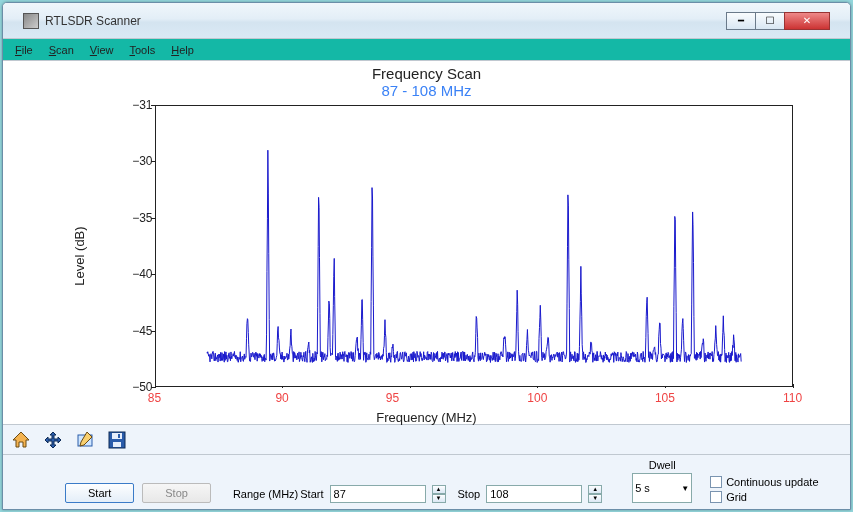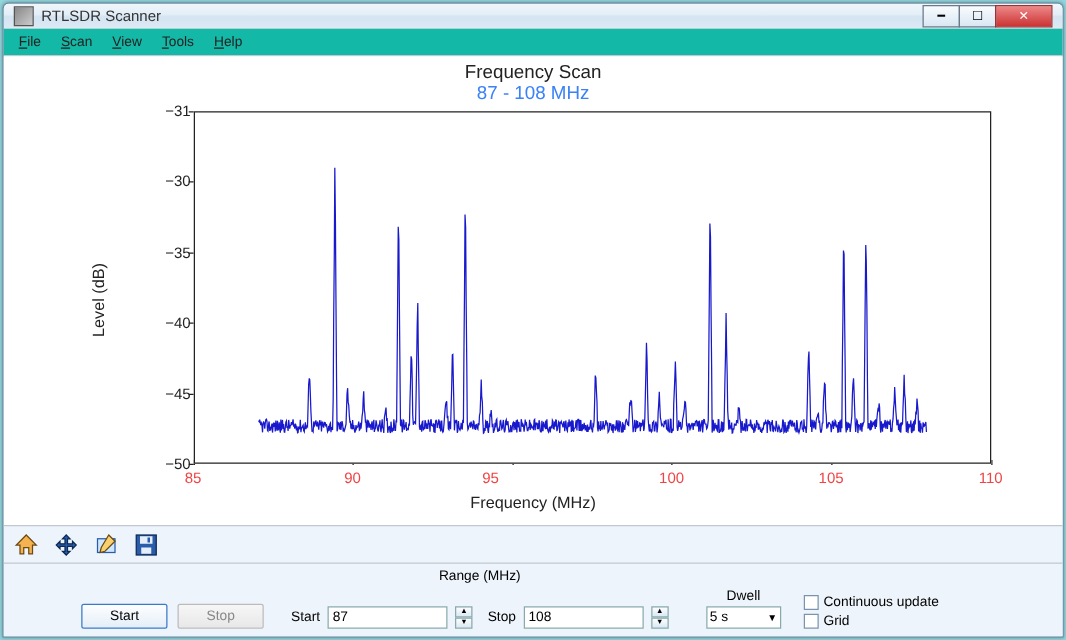--- a/index.html
+++ b/index.html
@@ -1,18 +1,18 @@
 <!DOCTYPE html>
 <html><head>
 <meta charset="utf-8">
 <style>
 * { box-sizing: border-box; margin: 0; padding: 0; }
 body { font-family: "Segoe UI", Tahoma, sans-serif; font-size: 11px; background: #93d6dc; width: 853px; height: 512px; overflow: hidden; }
 .window { background: #fff; border: 1px solid #6b8ea8; border-radius: 5px 5px 0 0; width: 849px; height: 508px; margin: 2px; display: flex; flex-direction: column; box-shadow: 0 0 3px rgba(0,0,0,0.3); }
-.titlebar { background: linear-gradient(to bottom, #f0f6fb 0%, #e3eef7 45%, #d4e4f0 55%, #dae9f5 100%); height: 20px; display: flex; align-items: center; padding: 0 8px; border-radius: 4px 4px 0 0; border-bottom: 1px solid #c0c8d0; }
+.titlebar { background: linear-gradient(to bottom, #f0f6fb 0%, #e3eef7 45%, #d4e4f0 55%, #dae9f5 100%); height: 36px; display: flex; align-items: center; padding: 0 20px; border-radius: 4px 4px 0 0; border-bottom: 1px solid #c0c8d0; }
 .titlebar .app-icon { width: 16px; height: 16px; background: linear-gradient(135deg,#888,#ccc); border: 1px solid #555; margin-right: 6px; }
 .titlebar .title { color: #333; font-size: 12px; flex: 1; }
 .titlebar .win-btns { display: flex; gap: 0; }
 .titlebar .win-btn { width: 30px; height: 18px; border: 1px solid #6a7a8a; background: linear-gradient(to bottom,#f9fcfe,#d9e7f3); display: flex; align-items: center; justify-content: center; font-size: 10px; margin-left: -1px; }
 .titlebar .win-btn.close { background: linear-gradient(to bottom,#e88,#c33); color: #fff; width: 46px; border-color: #933; }
 .menubar { background: #14b8a6; height: 22px; display: flex; align-items: center; padding: 0 4px; border-bottom: 1px solid #c0c8d0; }
 .menubar .menu-item { padding: 2px 8px; color: #222; cursor: default; }
 .menubar .menu-item u { text-decoration: underline; }
 .chart-area { flex: 1; background: #fff; position: relative; padding: 4px 12px; }
 .chart-title { text-align: center; font-size: 15px; color: #222; }
@@ -25,27 +25,27 @@
 .x-tick { position: absolute; bottom: 6px; font-size: 12px; color: #ef4444; transform: translateX(-50%); }
 .tick-mark-y { position: absolute; left: 94px; width: 4px; height: 1px; background: #222; }
 .tick-mark-x { position: absolute; bottom: 23px; width: 1px; height: 4px; background: #222; }
 svg.spectrum { width: 100%; height: 100%; display: block; }
 .toolbar { background: #eef4fb; height: 30px; display: flex; align-items: center; padding: 0 6px; gap: 8px; border-top: 1px solid #c0c8d0; }
 .tool-btn { width: 24px; height: 24px; display: flex; align-items: center; justify-content: center; }
 .bottom-panel { background: #eef4fb; padding: 4px 8px 6px; border-top: 1px solid #c0c8d0; display: flex; align-items: flex-end; gap: 8px; }
 .btn { padding: 3px 22px; font-size: 11px; border: 1px solid #7a94b0; background: linear-gradient(to bottom,#fdfeff,#e4eef8); border-radius: 2px; }
 .btn.start { border-color: #3a7bc8; }
 .btn.stop { color: #888; border-color: #bbb; background: linear-gradient(to bottom,#f6f6f6,#e8e8e8); }
-.range-group { display: flex; flex-direction: column; align-items: center; gap: 18px; margin-left: 14px; }
+.range-group { display: flex; align-items: center; gap: 2px; margin-left: 14px; }
 .range-row { display: flex; align-items: center; gap: 6px; }
 .num-input { width: 96px; height: 18px; border: 1px solid #8aa; padding: 0 3px; font-size: 11px; background: #fff; }
 .spinners { display: flex; flex-direction: column; }
 .spinner { width: 14px; height: 9px; border: 1px solid #8aa; background: linear-gradient(to bottom,#fdfeff,#dbe8f4); font-size: 6px; text-align: center; line-height: 6px; }
 .dwell-group { display: flex; flex-direction: column; align-items: center; gap: 2px; margin-left: 22px; }
-.select { width: 60px; height: 18px; border: 1px solid #8aa; background: #fff; font-size: 11px; padding: 0 2px; display: flex; align-items: center; justify-content: space-between; }
+.select { width: 60px; height: 30px; border: 1px solid #8aa; background: #fff; font-size: 11px; padding: 0 2px; display: flex; align-items: center; justify-content: space-between; }
 .select .arrow { font-size: 8px; }
 .check-group { display: flex; flex-direction: column; gap: 3px; margin-left: 10px; }
 .check-row { display: flex; align-items: center; gap: 4px; }
 .check { width: 12px; height: 12px; border: 1px solid #7a94b0; background: #fff; }
 </style>
 </head>
 <body>
 
 <div class="window">
   <div class="titlebar">

